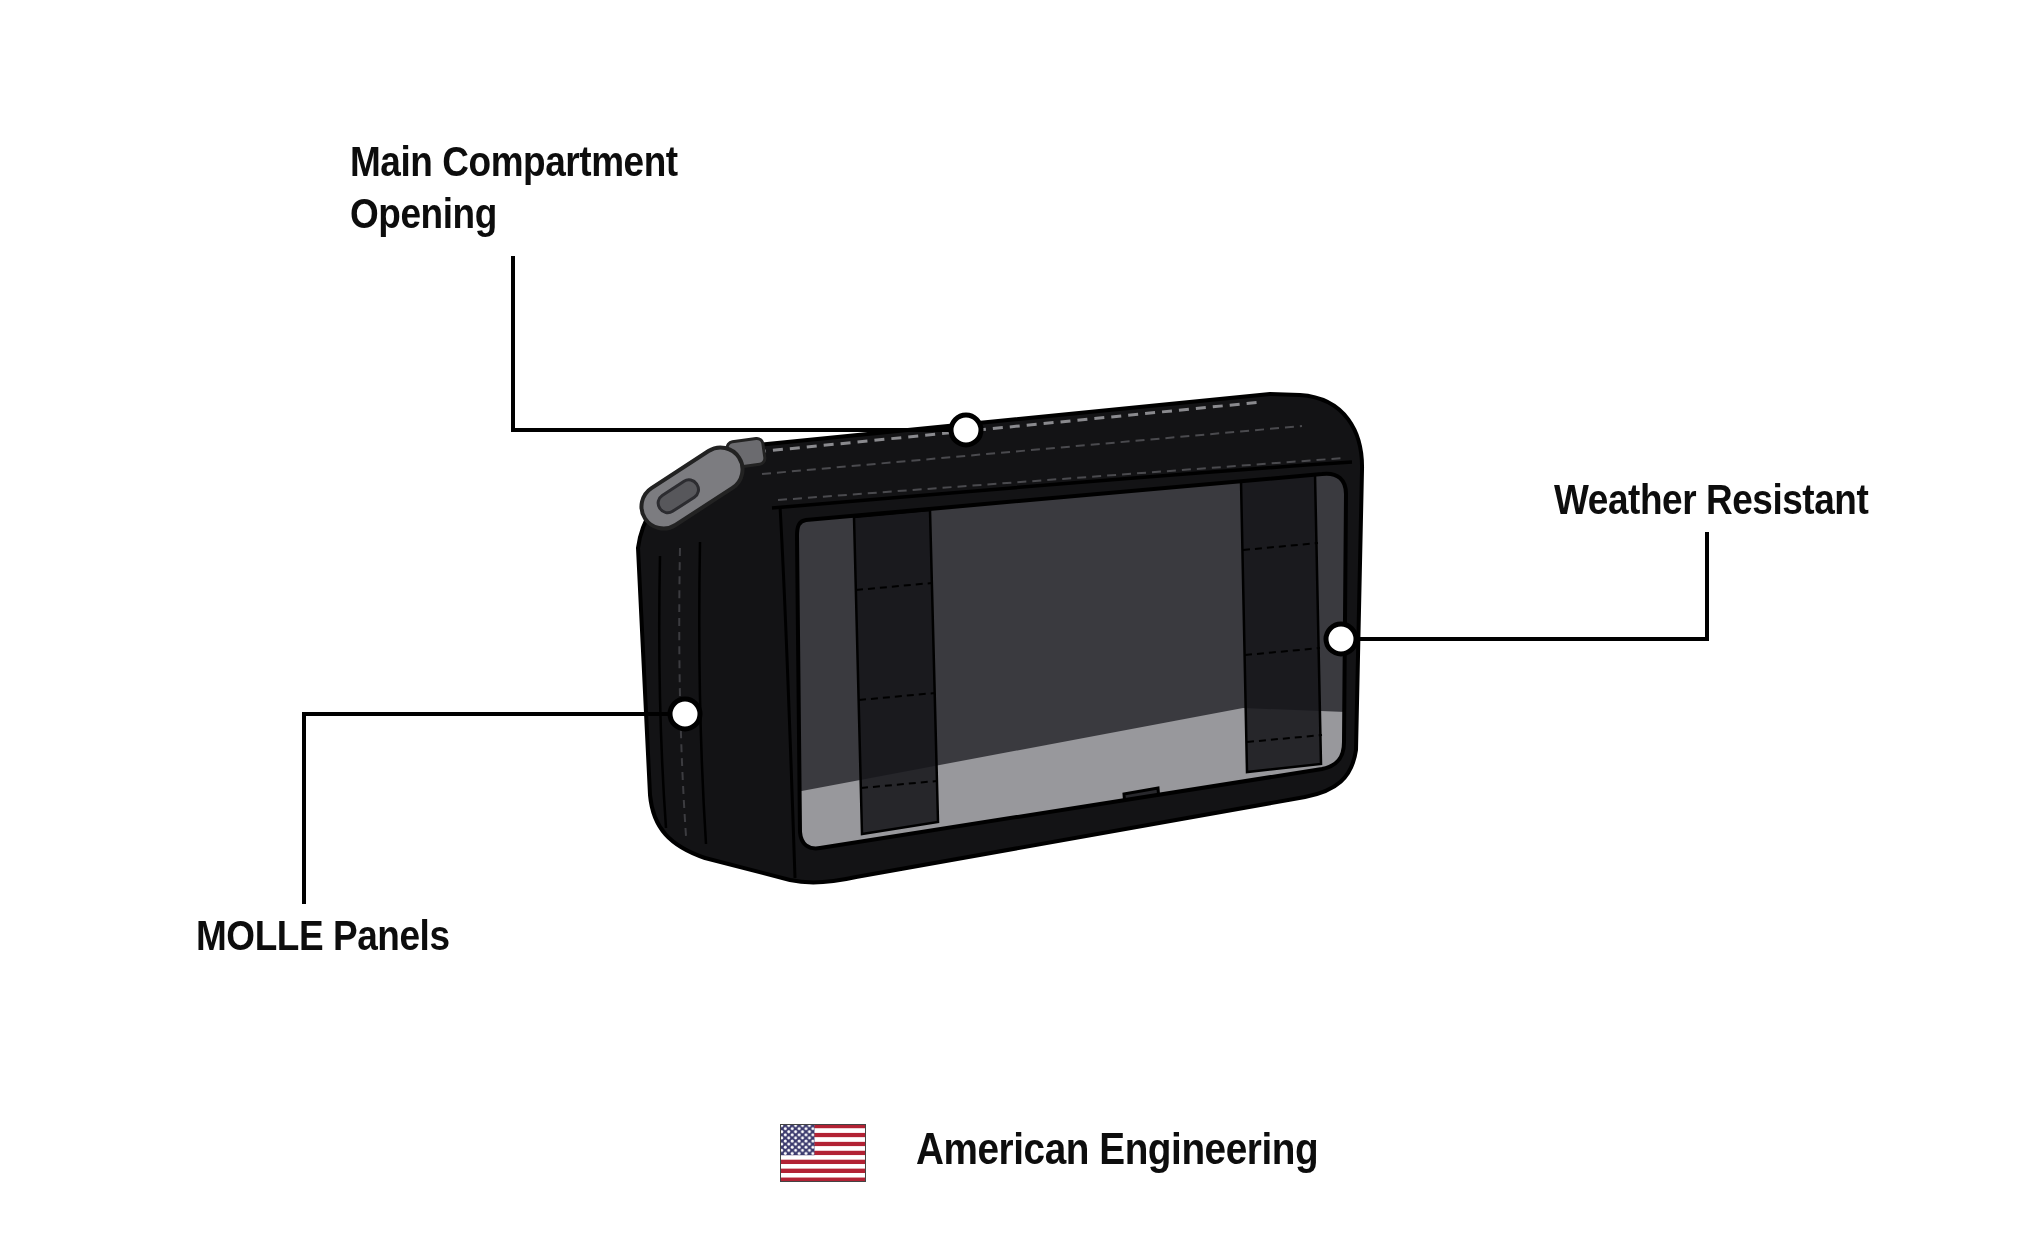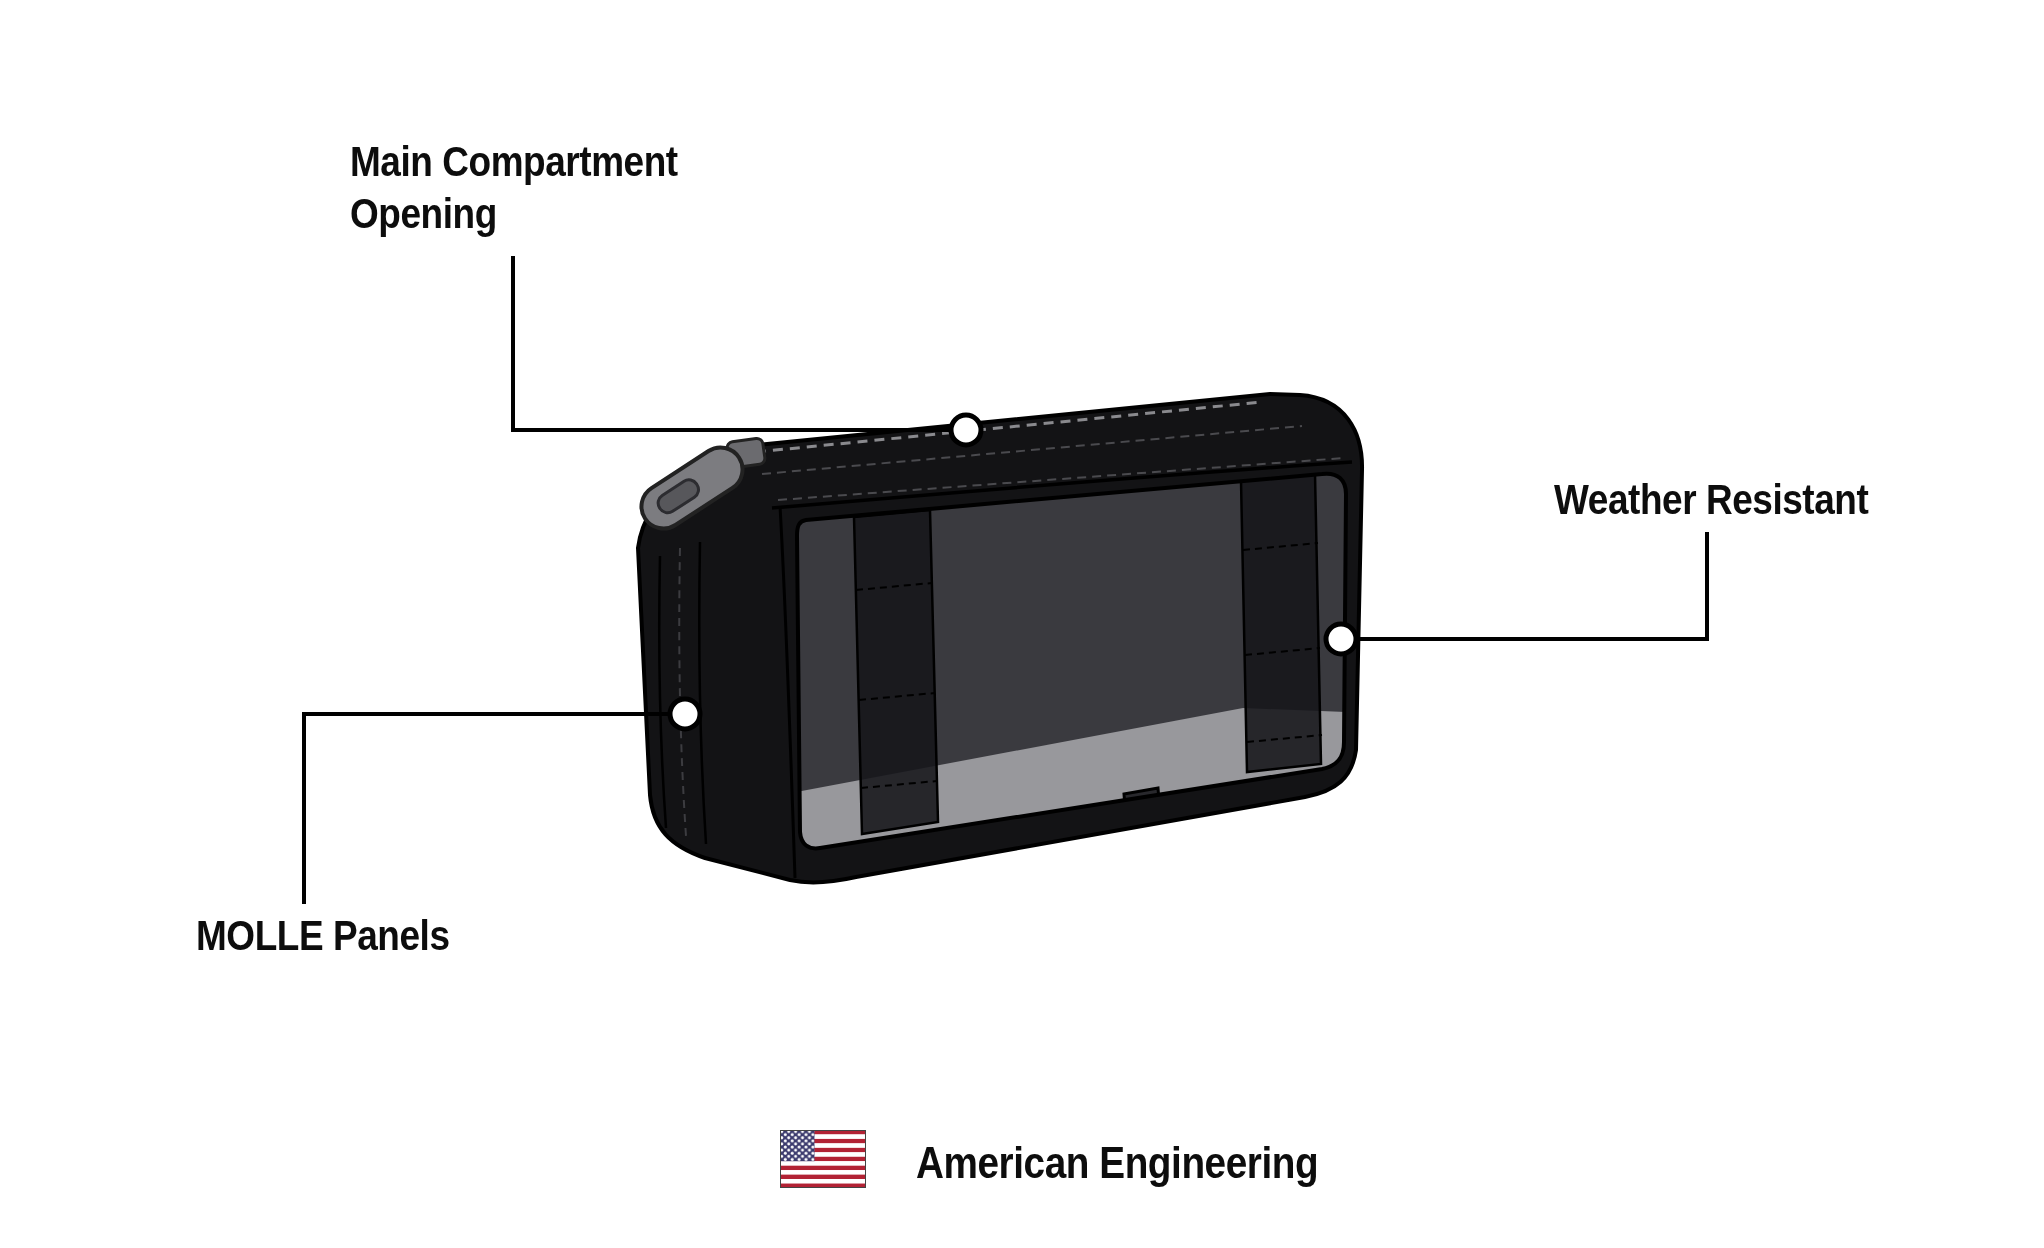--- a/index.html
+++ b/index.html
@@ -19,21 +19,21 @@
     white-space:pre-line;
     letter-spacing:-0.5px;
     transform:scaleX(0.88);
     transform-origin:left top;
   }
   #label-main{left:350px;top:136px}
   #label-weather{left:1554px;top:474px}
   #label-molle{left:196px;top:910px}
   .footer{
     position:absolute;left:780px;top:1124px;height:64px;
-    display:flex;align-items:flex-end;gap:50px;
+    display:flex;align-items:flex-start;gap:50px;
   }
   .footer-label{
     font-weight:700;font-size:44px;letter-spacing:-0.5px;color:#0d0d0d;
     transform:scaleX(0.88);transform-origin:left center;
     white-space:nowrap;
   }
 </style>
 </head>
 <body>
 

